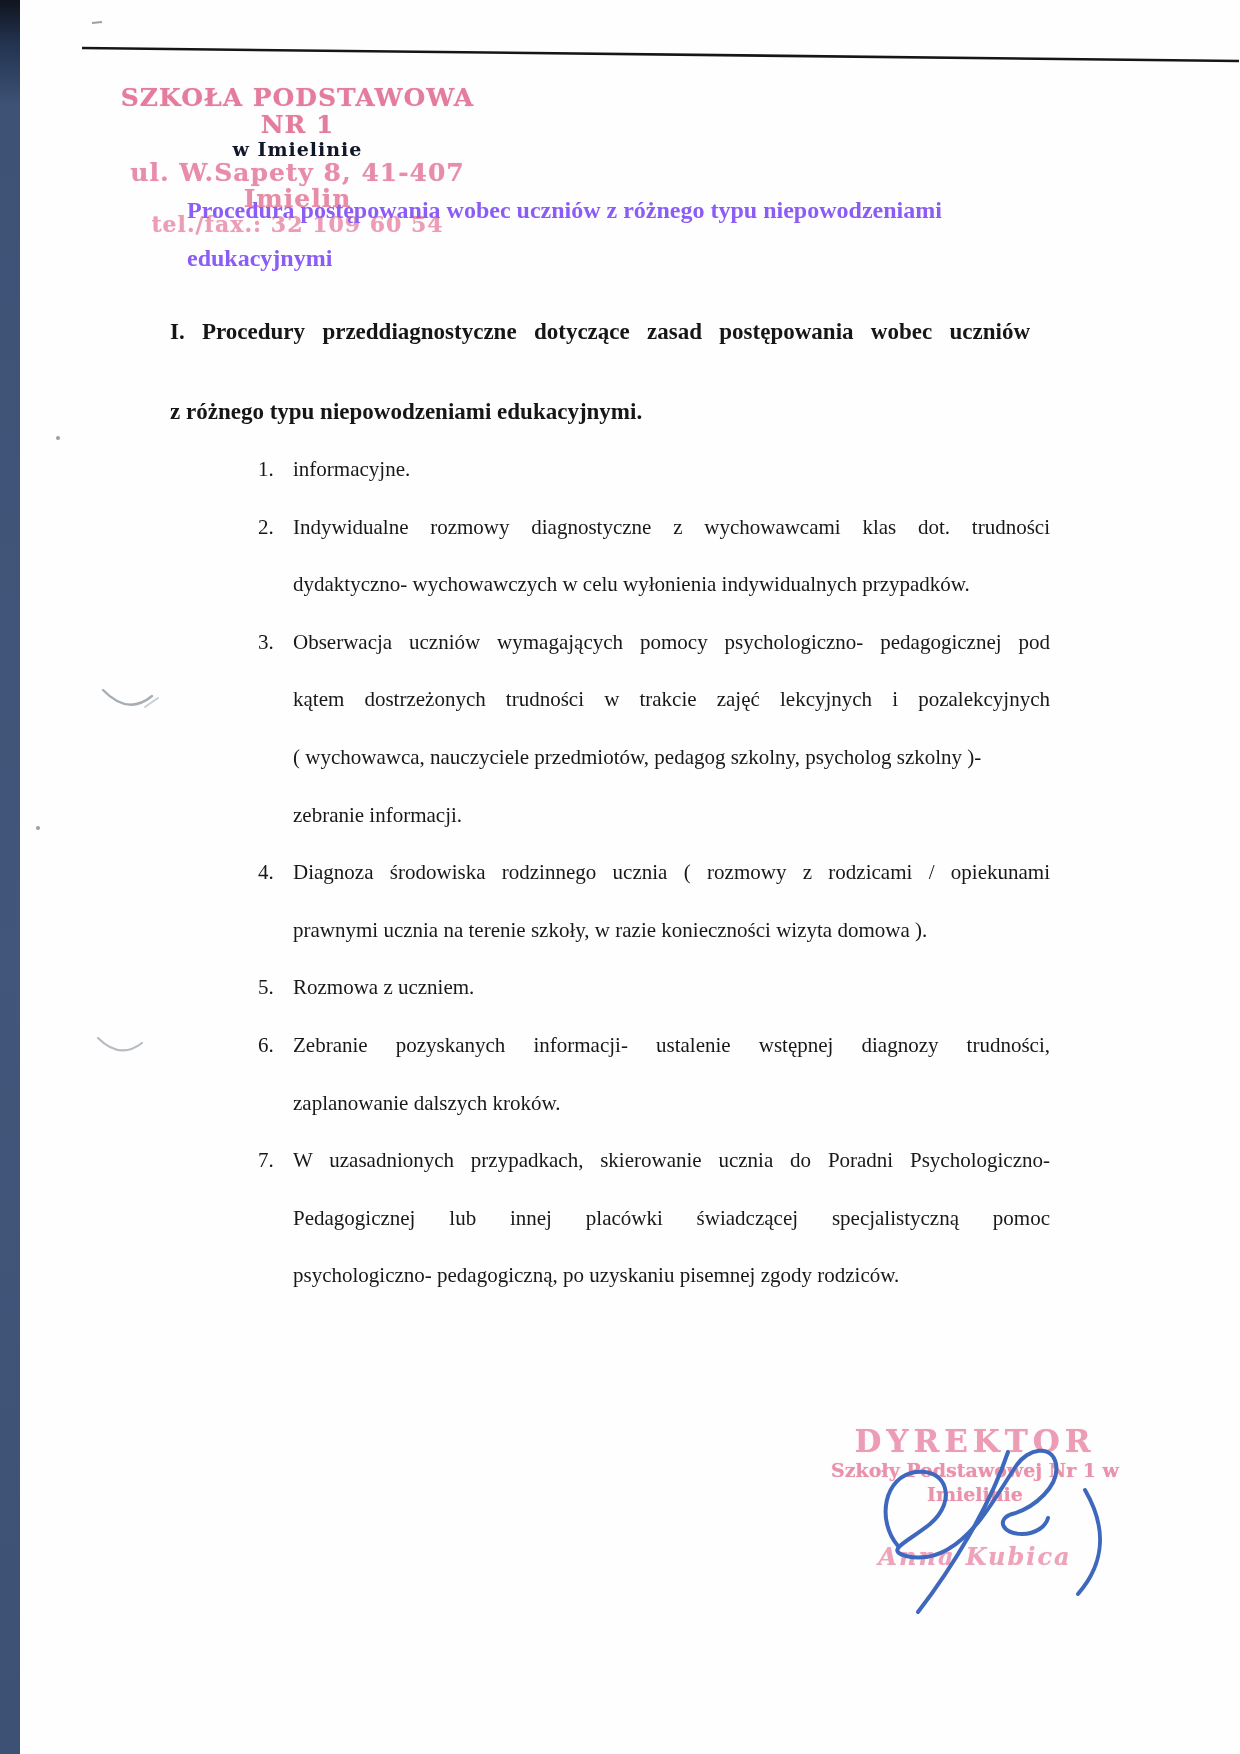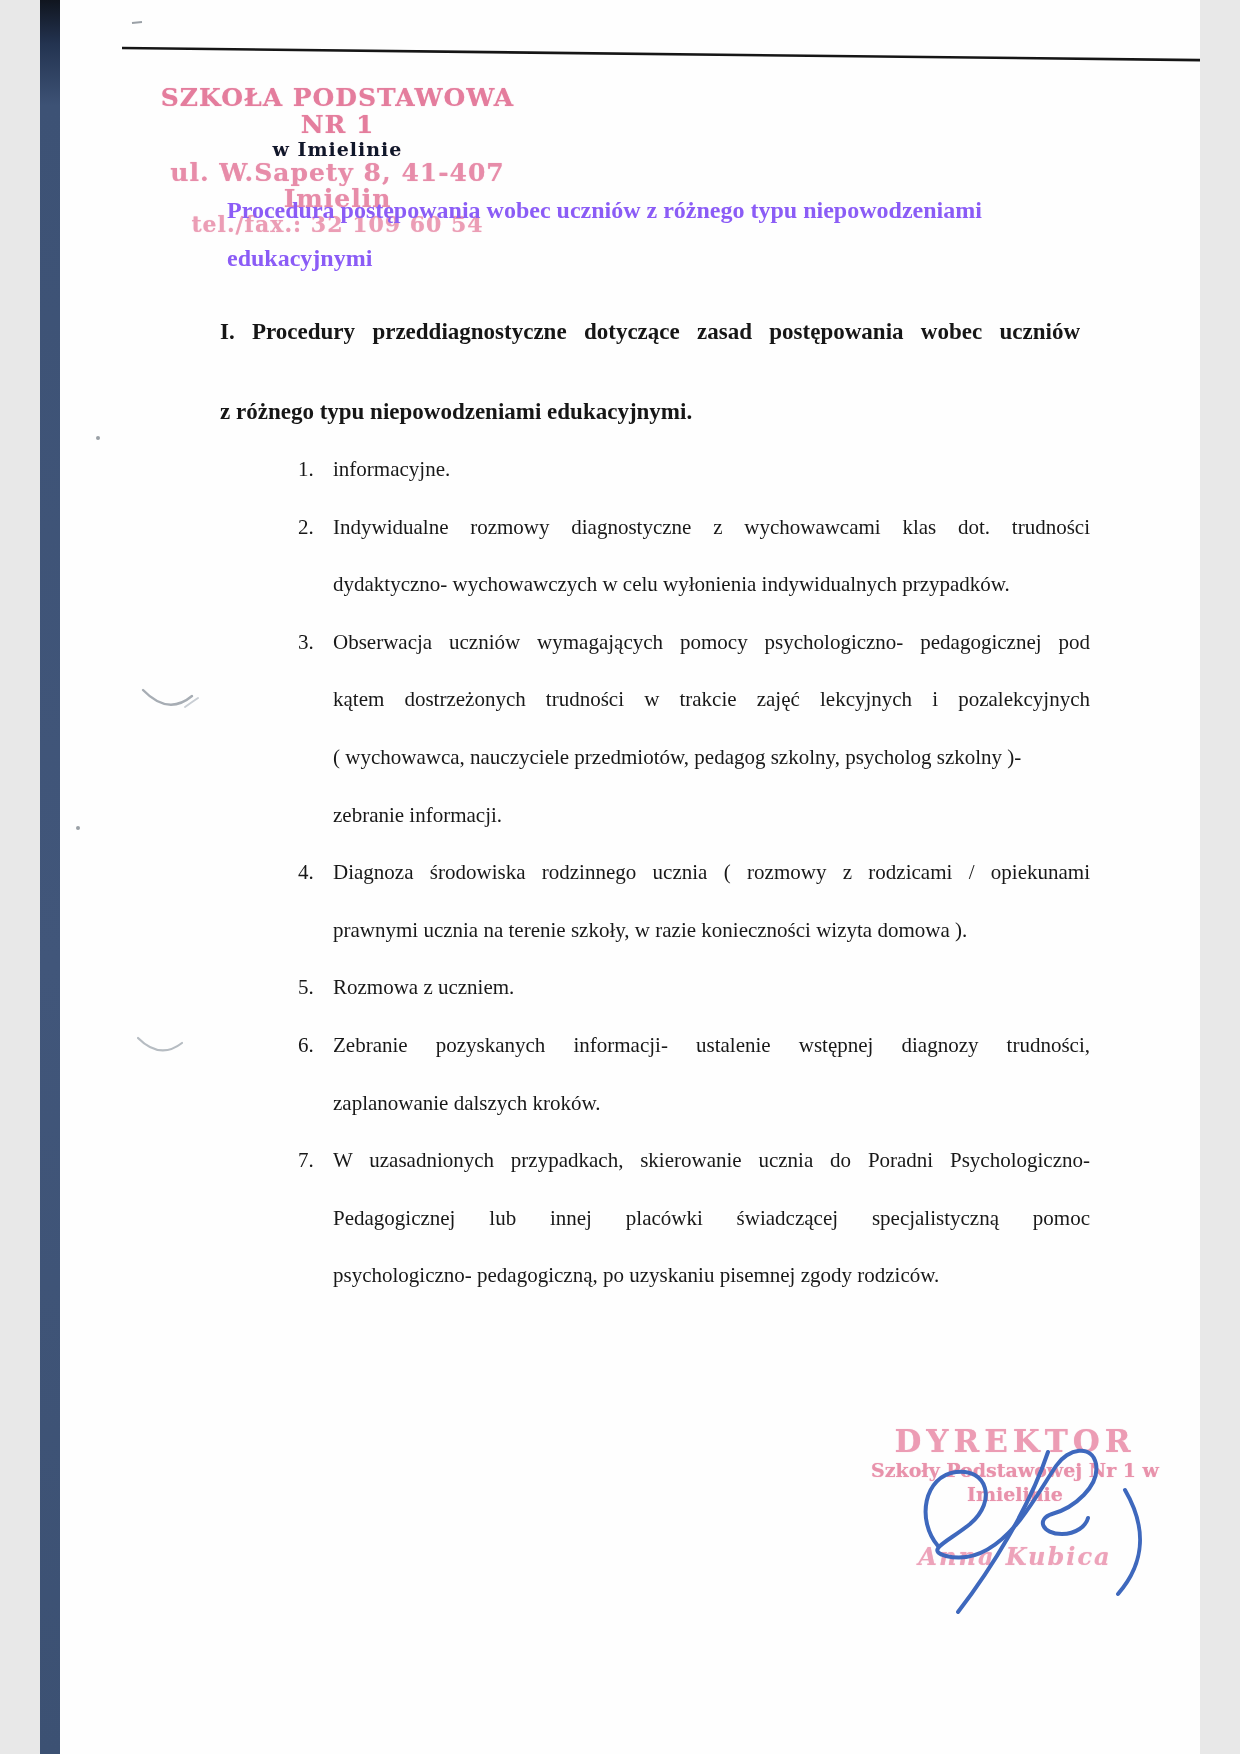--- a/index.html
+++ b/index.html
@@ -1,24 +1,23 @@
 <!DOCTYPE html>
 <html lang="pl"><head>
 <meta charset="utf-8">
 <style>
   html,body{margin:0;padding:0;background:#e8e8e8;}
   .page{
     position:relative;
-    width:1125px;height:1754px;
+    width:1240px;height:1754px;
     margin:0 auto;
     background:#fefefe;
     overflow:hidden;
     font-family:"Liberation Serif", serif;
     color:#1a1a1a;
-    padding-left:35px;
   }
   
   .edge-strip{
     position:absolute;left:0;top:0;width:20px;height:1754px;
     background:linear-gradient(to bottom,#10151f 0%,#233350 2.5%,#3d5275 6%,#41567a 55%,#3c5173 100%);
   }
   
   .top-rule{position:absolute;left:0;top:0;width:1240px;height:80px;pointer-events:none;}
   
   .stamp-top{
@@ -35,21 +34,21 @@
   .stamp-top .s4{font-size:25px;line-height:26px;color:#e78ca9;text-shadow:0 0 1px #efb0c3;}
   .stamp-top .s5{font-size:22px;line-height:24px;color:#eb9db5;text-shadow:0 0 1px #f2bfcd;}
   
   .doc-title{
     position:absolute;left:187px;top:186px;width:856px;
     text-align:left;font-weight:bold;font-size:24px;line-height:48px;
     color:#8b5cf6;
   }
   
   .section-heading{
-    position:absolute;left:180px;top:312px;width:860px;
+    position:absolute;left:170px;top:312px;width:860px;
     font-weight:bold;font-size:23px;line-height:40px;color:#161616;
   }
   .jline{text-align:justify;overflow:hidden;}
   .jline::after{content:"";display:inline-block;width:100%;height:0;}
   
   .proc-list{position:absolute;left:258px;top:441px;width:792px;font-size:21px;color:#181818;}
   .proc-item{position:relative;}
   .proc-item .num{position:absolute;left:0;top:0;line-height:57.6px;}
   .proc-item .lines{margin-left:35px;}
   .doc-line{height:57.6px;line-height:57.6px;white-space:nowrap;}

